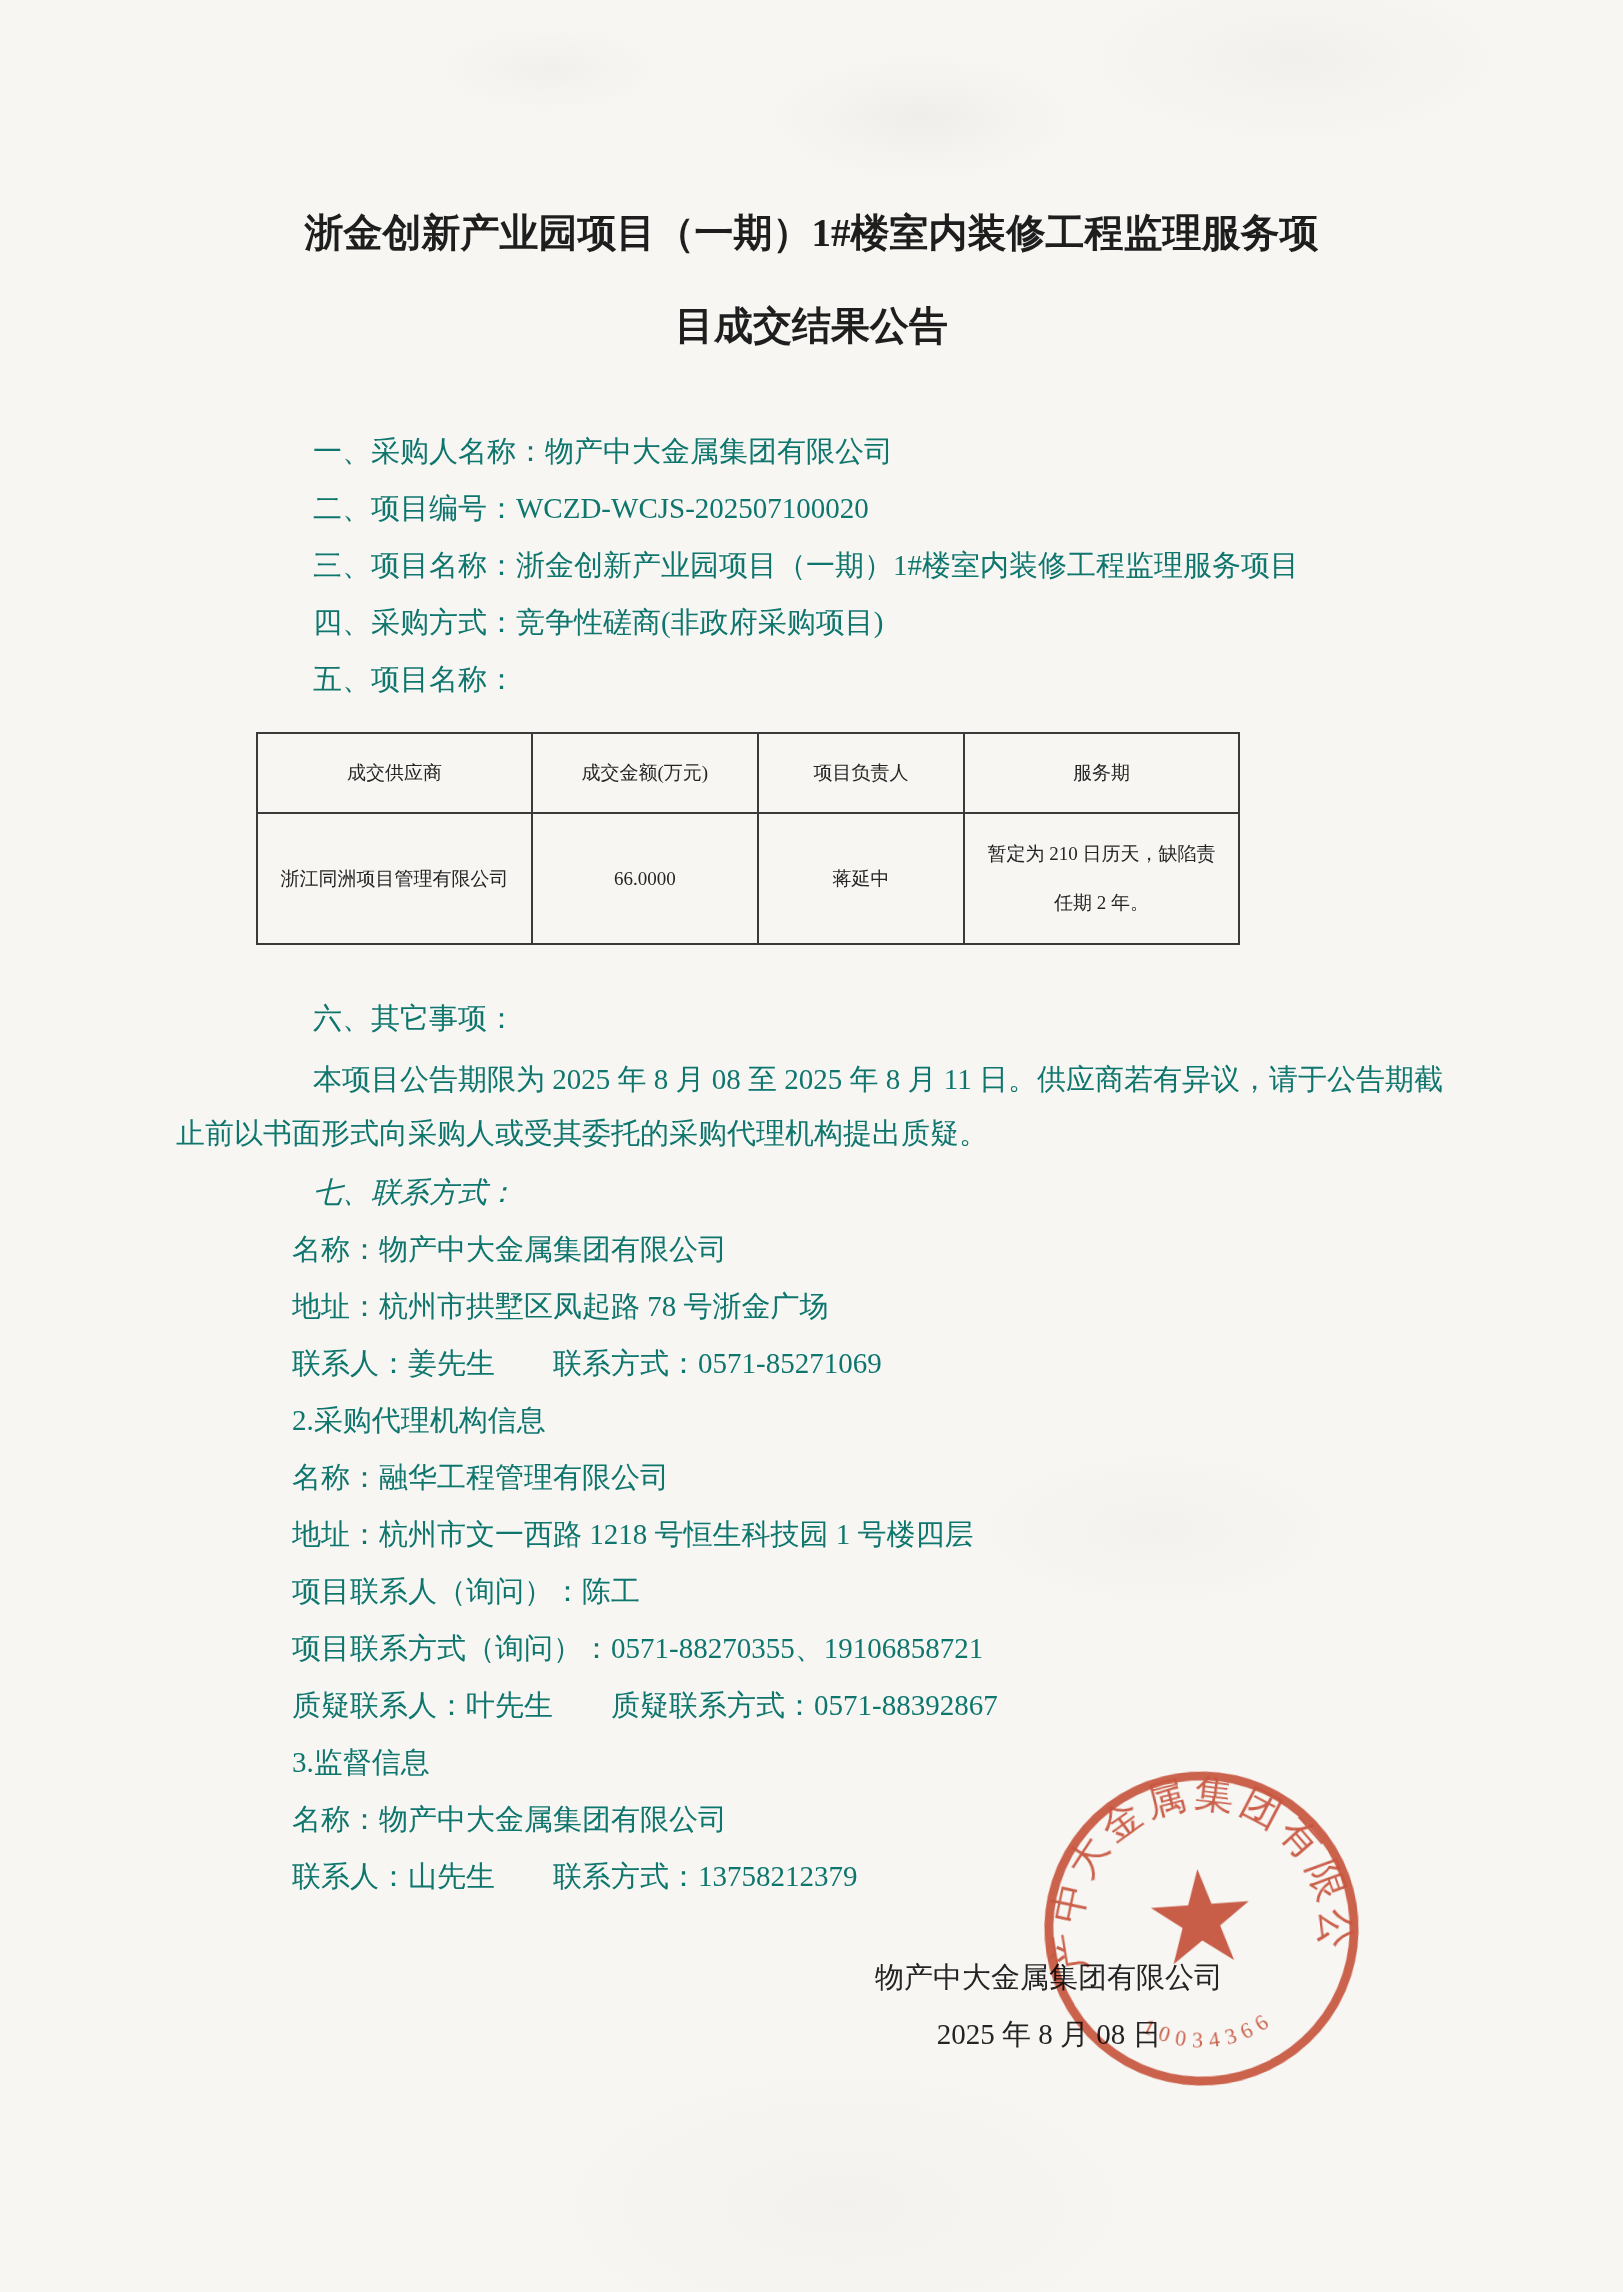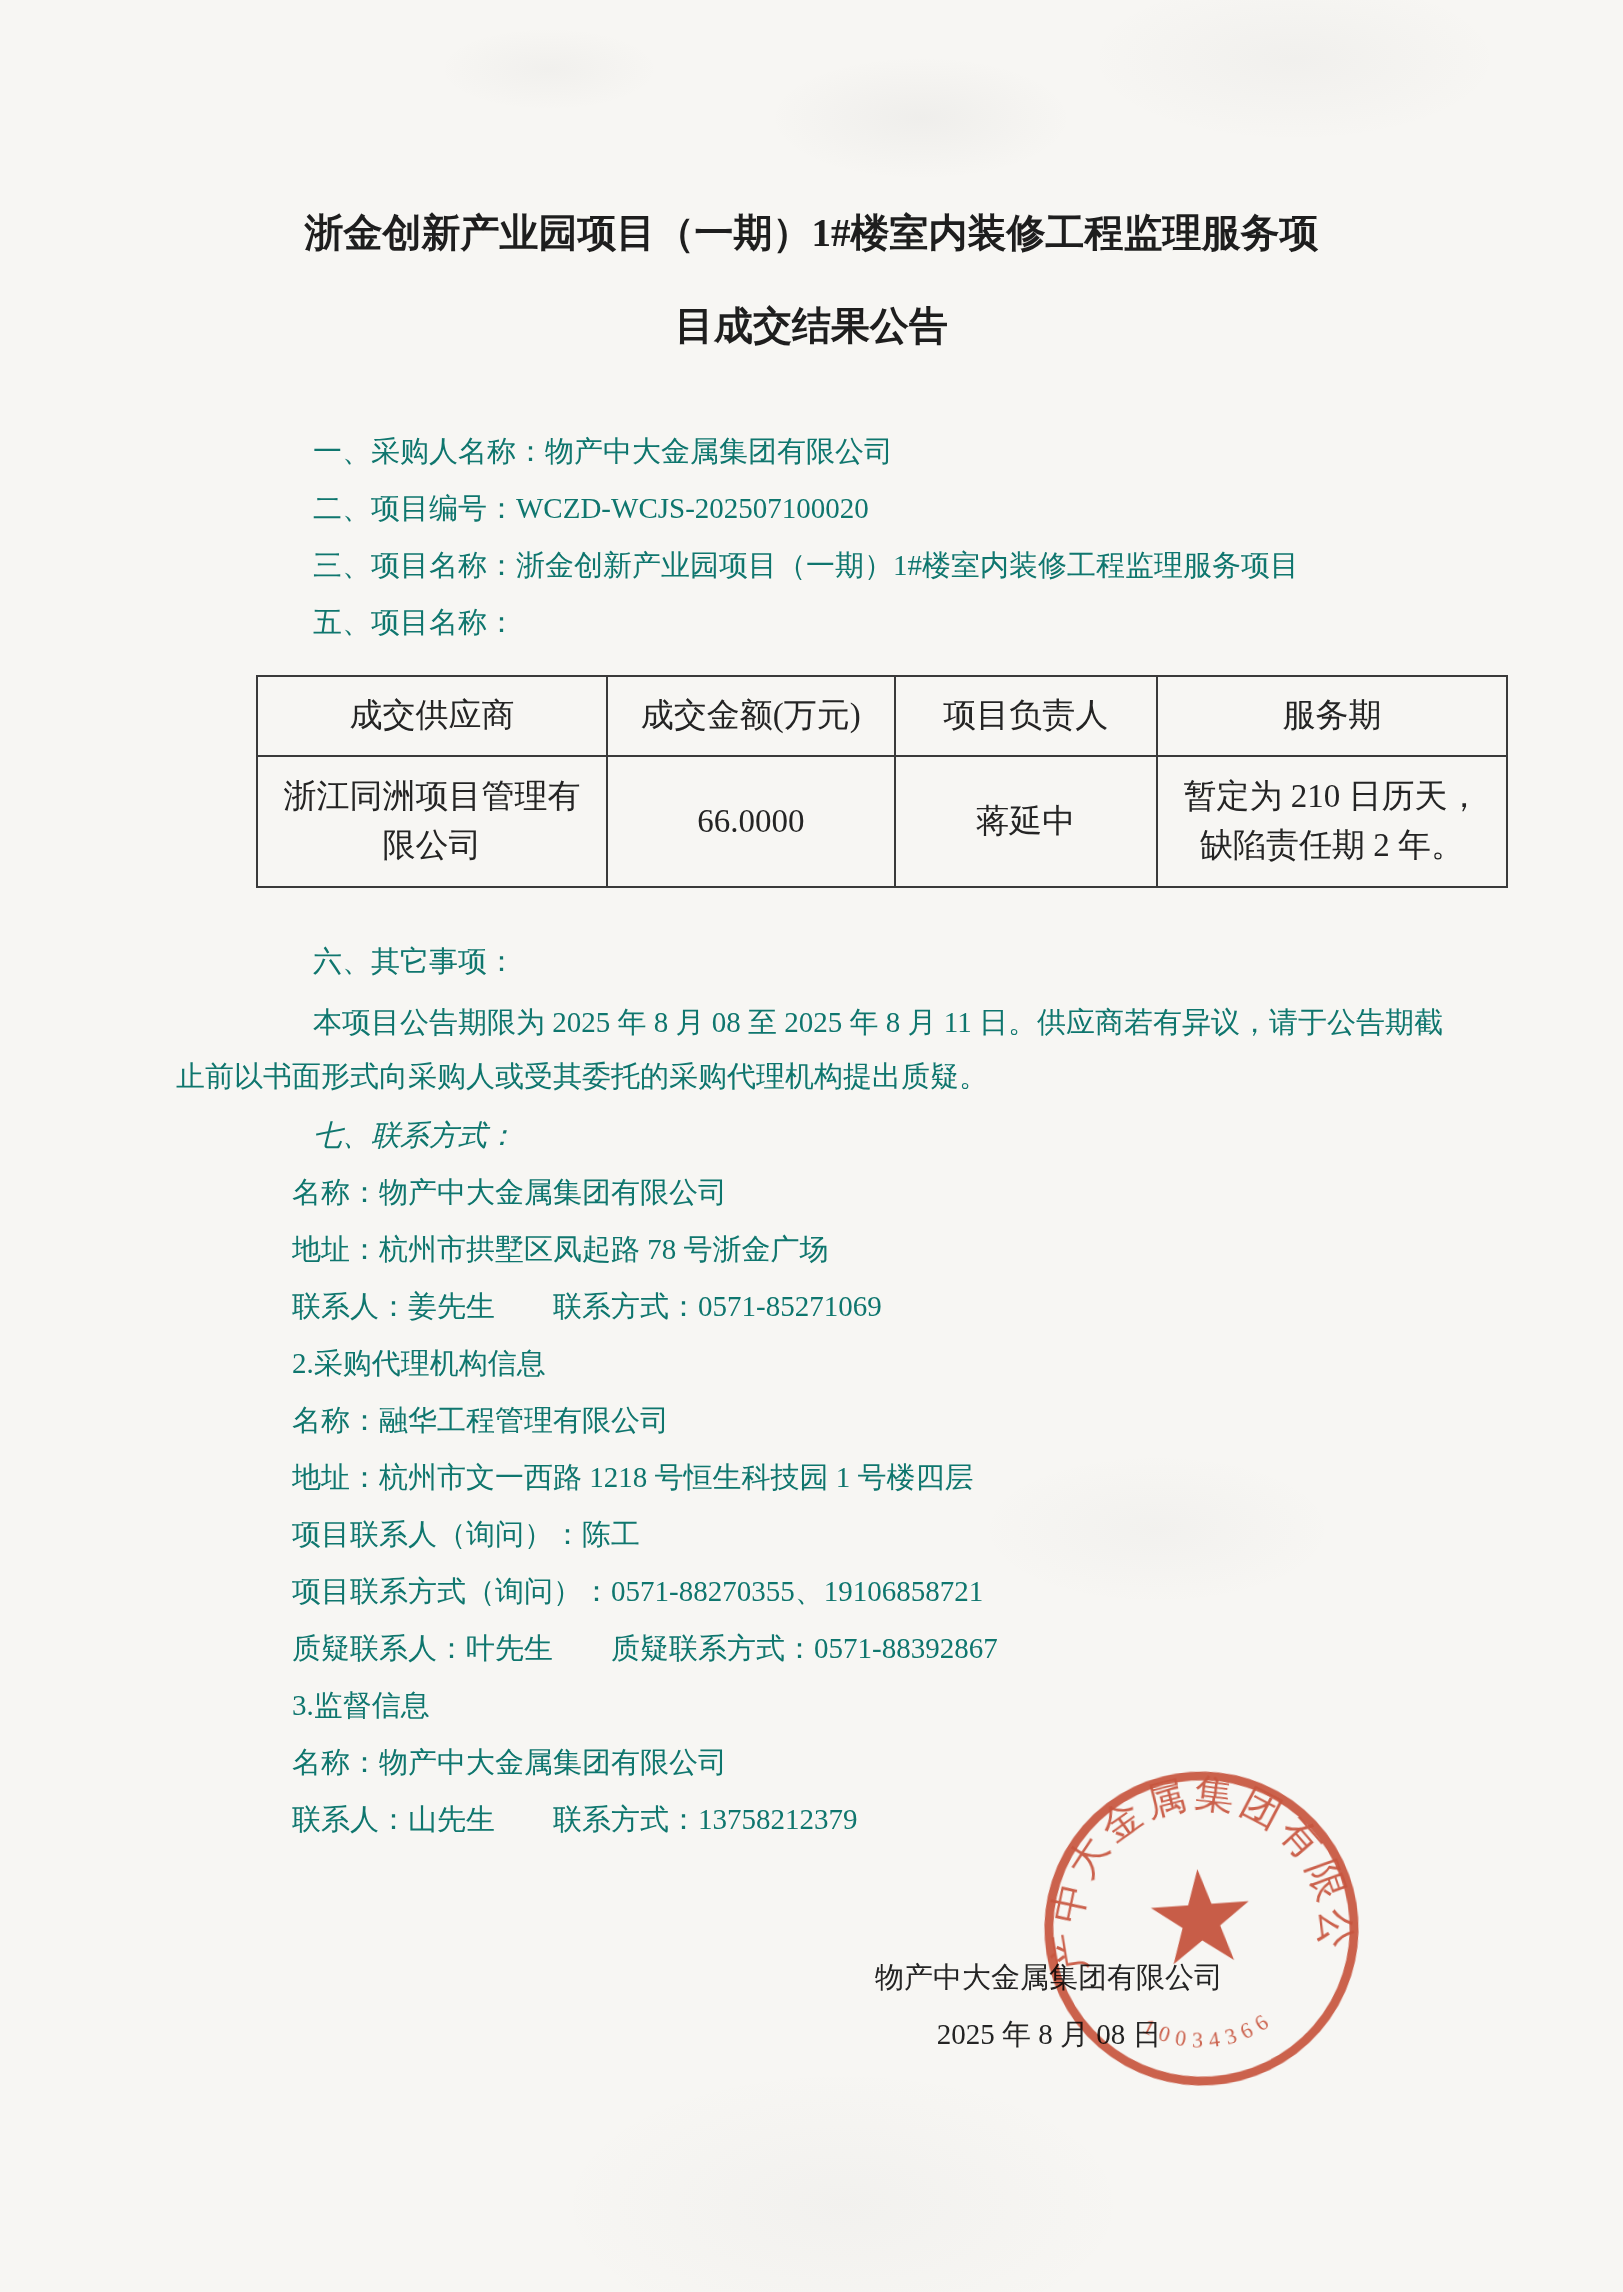--- a/index.html
+++ b/index.html
@@ -34,23 +34,23 @@
   }
   .title .tline{display:block;}
   p{margin:0;}
   .bodytext{font-size:29px;line-height:57px;color:#0f766e;}
   .item{text-indent:137px;}
   .subline{text-indent:116px;}
   .para{text-indent:137px;line-height:54px;}
   .award-table{
     border-collapse:collapse;
     margin:23.5px 0 0 80px;
-    width:1252px;
+    width:984px;
     table-layout:fixed;
-    font-size:33px;color:#242424;
+    font-size:19px;color:#242424;
     border:2px solid #3a3a3a;
   }
   .award-table th,.award-table td{
     border:2px solid #3a3a3a;
     text-align:center;vertical-align:middle;
     font-weight:normal;
     padding:0 17.6px;
     line-height:49px;
   }
   .award-table thead tr{height:80px;}
@@ -80,20 +80,21 @@
 <div class="page">
 
   <h1 class="title">
     <span class="tline">浙金创新产业园项目（一期）1#楼室内装修工程监理服务项</span>
     <span class="tline">目成交结果公告</span>
   </h1>
 
   <p class="bodytext item">一、采购人名称：物产中大金属集团有限公司</p>
   <p class="bodytext item">二、项目编号：WCZD-WCJS-202507100020</p>
   <p class="bodytext item">三、项目名称：浙金创新产业园项目（一期）1#楼室内装修工程监理服务项目</p>
+  <p class="bodytext item">四、采购方式：竞争性磋商(非政府采购项目)</p>
   <p class="bodytext item">五、项目名称：</p>
 
   <table class="award-table">
     <colgroup>
       <col class="col1">
         <col class="col2">
         <col class="col3">
         <col class="col4">
     </colgroup>
     <thead>

